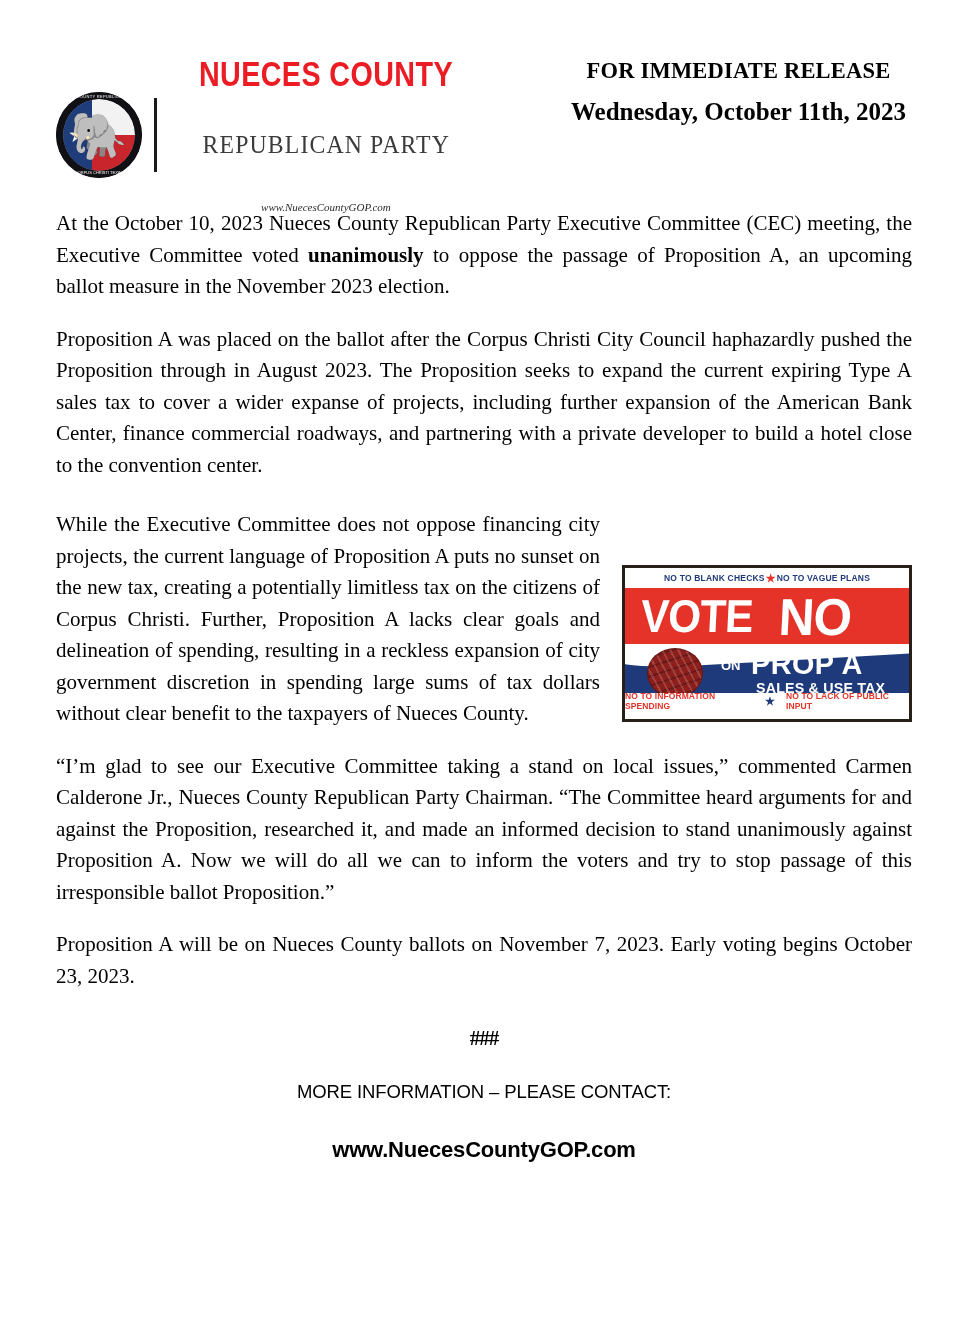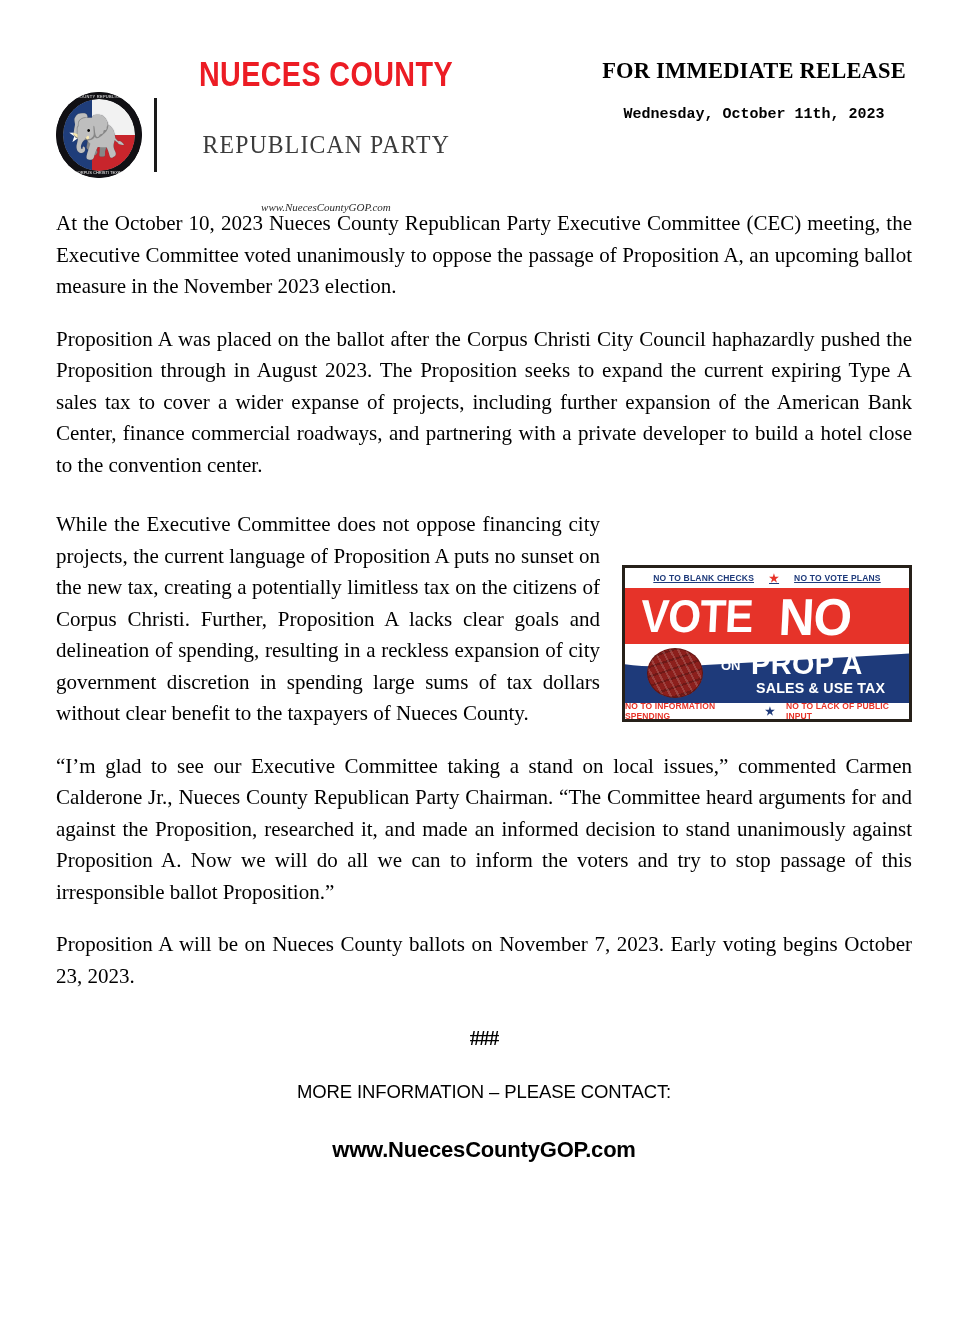--- a/index.html
+++ b/index.html
@@ -173,24 +173,24 @@
     padding-right: 6px;
   }
   .release-line1 {
     font-family: "Liberation Serif", serif;
     font-weight: bold;
     font-size: 22.5px;
     letter-spacing: 0.2px;
     white-space: nowrap;
   }
   .release-line2 {
-    font-family: Liberation Mono, monospace;
-    font-weight: bold;
-    font-size: 15px;
-    margin-top: 22px;
+    font-family: Liberation Serif, serif;
+    font-weight: bold;
+    font-size: 25px;
+    margin-top: 14px;
     white-space: nowrap;
   }
 
   
   .headline {
     font-family: "Liberation Serif", serif;
     font-weight: bold;
     font-size: 21.5px;
     margin-top: 47px;
     letter-spacing: -0.1px;
@@ -204,21 +204,21 @@
   }
 
   .body-text {
     font-family: "Liberation Serif", serif;
     font-size: 21px;
     line-height: 31.5px;
     text-align: justify;
     margin-top: 16px;
   }
   .body-text.first { margin-top: 34px; }
-  .body-text b { font-weight: normal; }
+  .body-text b { font-weight: bold; }
 
   
   .wrap-para { margin-top: 28px; }
 
   .vote-figure {
     float: right;
     width: 290px;
     height: 157px;
     margin: 56px 0 6px 22px;
     box-sizing: border-box;
@@ -227,27 +227,26 @@
     position: relative;
     overflow: hidden;
     shape-outside: margin-box;
   }
   .vf-top {
     height: 20px;
     background: #ffffff;
     display: flex;
     align-items: center;
     justify-content: center;
-    gap: 15px;
+    gap: 1px;
     font-family: "Liberation Sans", sans-serif;
     font-weight: bold;
     font-size: 8.5px;
     color: #1e3a7a;
     letter-spacing: 0.2px;
-    text-decoration: underline;
   }
   .vf-top .sep { color: #e63329; font-size: 11px; line-height: 8px; }
   .vf-red {
     position: relative;
     height: 56px;
     background: #e63329;
     display: flex;
     align-items: center;
   }
   .vf-vote {
@@ -268,21 +267,21 @@
     line-height: 50px;
     color: #ffffff;
     position: absolute;
     left: 152px;
     top: 4px;
     transform: scaleX(0.95) skewX(-3deg);
     letter-spacing: -1px;
   }
   .vf-blue {
     position: relative;
-    height: 59px;
+    height: 49px;
     background: #1e3a7a;
     overflow: hidden;
   }
   .vf-swoosh {
     position: absolute;
     left: -40px; top: -30px;
     width: 420px; height: 46px;
     background: #ffffff;
     border-radius: 50%/100%;
     transform: rotate(-3.2deg);
@@ -416,21 +415,21 @@
   <p class="body-text first"><span>At the October 10, 2023 Nueces County Republican Party Executive Committee (CEC) meeting, the Executive Committee voted </span><b>unanimously</b><span> to oppose the passage of Proposition A, an upcoming ballot measure in the November 2023 election.</span></p>
 
   <p class="body-text">Proposition A was placed on the ballot after the Corpus Christi City Council haphazardly pushed the Proposition through in August 2023.  The Proposition seeks to expand the current expiring Type A sales tax to cover a wider expanse of projects, including further expansion of the American Bank Center, finance commercial roadways, and partnering with a private developer to build a hotel close to the convention center.</p>
 
   <div class="wrap-para">
 
     <div class="vote-figure">
       <div class="vf-top">
         <span>NO TO BLANK CHECKS</span>
         <span class="sep">★</span>
-        <span>NO TO VOTE PLANS</span>
+        <span>NO TO VAGUE PLANS</span>
       </div>
       <div class="vf-red">
         <span class="vf-vote">VOTE</span>
         <span class="vf-no">NO</span>
       </div>
       <div class="vf-blue">
         <div class="vf-swoosh"></div>
         <div class="vf-coin"></div>
         <span class="vf-on">ON</span>
         <span class="vf-prop">PROP A</span>

